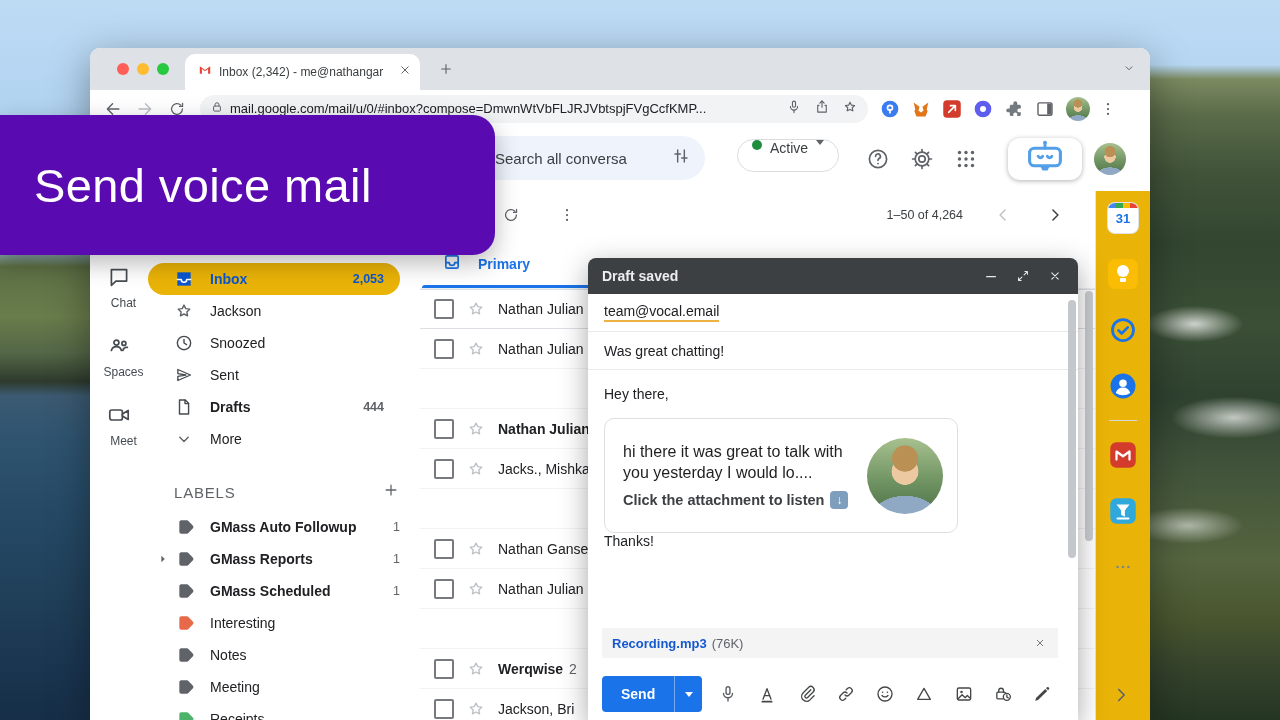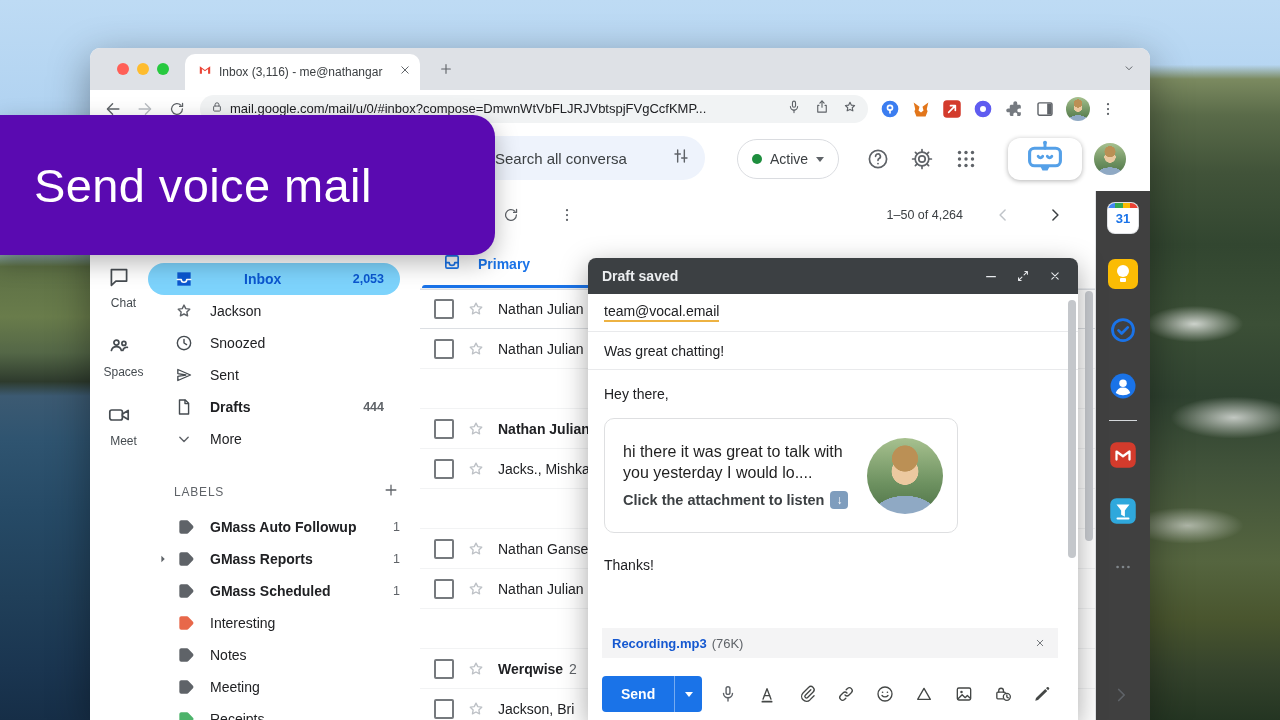--- a/index.html
+++ b/index.html
@@ -34,42 +34,42 @@
       radial-gradient(circle at 50% 27%,#bb9055 0 19%,rgba(0,0,0,0) 20%),
       radial-gradient(circle at 50% 44%,#ecc9a0 0 23%,rgba(0,0,0,0) 24%),
       radial-gradient(ellipse 42% 26% at 50% 102%,#8fa9c4 0 99%,rgba(0,0,0,0) 100%),
       linear-gradient(180deg,#a7c18f,#6d9160 60%,#4f7348);}
   .br-avatar{width:24px;height:24px;}
   
   .gmail-app{position:absolute;top:79px;left:0;right:0;bottom:0;background:#fff;}
   .gm-header{position:relative;height:64px;}
   .searchpill{position:absolute;left:365px;top:9px;width:250px;height:44px;background:#eef3fc;border-radius:24px;display:flex;align-items:center;box-sizing:border-box;padding:0 14px 0 40px;}
   .searchtxt{flex:1;font-size:15px;color:#3c4043;white-space:nowrap;overflow:hidden;}
-  .activepill{position:absolute;left:647px;top:12px;height:40px;border:1px solid #dadce0;border-radius:20px;display:flex;align-items:center;gap:8px;padding:0 14px;box-sizing:border-box;background:#fff;}
+  .activepill{position:absolute;left:647px;top:12px;height:33px;border:1px solid #dadce0;border-radius:20px;display:flex;align-items:flex-start;gap:8px;padding:0 14px;box-sizing:border-box;background:#fff;}
   .adot{width:10px;height:10px;border-radius:50%;background:#1e8e3e;}
   .alabel{font-size:14px;color:#3c4043;}
   .acaret{width:0;height:0;border-left:4px solid transparent;border-right:4px solid transparent;border-top:5px solid #5f6368;}
   .hd-icons{position:absolute;left:776px;top:12px;display:flex;gap:20px;align-items:center;}
   .hicon{width:40px;height:40px;display:flex;align-items:center;justify-content:center;width:24px;}
   .logocard{position:absolute;left:918px;top:11px;width:74px;height:42px;background:#fff;border-radius:12px;box-shadow:0 1px 5px rgba(0,0,0,.3);display:flex;align-items:center;justify-content:center;}
   .gm-avatar{position:absolute;left:1004px;top:16px;width:32px;height:32px;}
   .gm-body{position:absolute;top:64px;left:0;right:0;bottom:0;display:flex;}
   .rail{width:58px;padding-top:74px;display:flex;flex-direction:column;align-items:center;gap:24px;box-sizing:border-box;}
   .rail-item{display:flex;flex-direction:column;align-items:center;gap:3px;}
   .rail-label{font-size:12px;color:#454b50;margin-left:9px;}
   .nav-col{width:272px;padding-top:72px;box-sizing:border-box;}
   .nav-item{height:32px;display:flex;align-items:center;border-radius:16px;padding:0 16px 0 26px;margin-right:20px;font-size:14px;color:#202124;}
   .nav-item .nicon{width:20px;height:20px;margin-right:16px;display:flex;align-items:center;}
   .nav-item .nlabel{flex:1;}
   .nav-item .ncount{font-size:12.5px;color:#5f6368;}
-  .nav-item.sel{background:#7dd3fc;color:#0b57d0;font-weight:700;gap:34px;}
+  .nav-item.sel{background:#eab308;color:#0b57d0;font-weight:700;}
   .nav-item.sel .ncount{color:#0b57d0;font-weight:700;}
   .nav-item.bold{font-weight:700;}
   .labels-head{display:flex;align-items:center;margin:26px 20px 8px 26px;}
-  .labels-title{flex:1;font-size:12px;letter-spacing:.8px;color:#5f6368;}
+  .labels-title{flex:1;font-size:15px;letter-spacing:.8px;color:#5f6368;}
   .lbl-item{position:relative;height:32px;display:flex;align-items:center;padding:0 20px 0 28px;font-size:14px;color:#202124;}
   .lbl-caret{position:absolute;left:8px;top:9px;}
   .lbl-icon{width:20px;height:20px;margin-right:14px;display:flex;align-items:center;}
   .lbl-name{flex:1;white-space:nowrap;overflow:hidden;}
   .lbl-name.bold{font-weight:700;}
   .lbl-count{font-size:12.5px;color:#5f6368;}
   .list-col{flex:1;position:relative;background:#fff;overflow:hidden;}
   .mail-toolbar{height:48px;display:flex;align-items:center;padding:0 28px 0 78px;box-sizing:border-box;}
   .mt-dots{margin-left:24px;}
   .range{margin-left:auto;font-size:12.5px;color:#3c4043;}
@@ -78,21 +78,21 @@
   .pt-label{font-size:14px;font-weight:600;color:#1a73e8;}
   .pt-underline{position:absolute;left:2px;bottom:0;width:228px;height:3px;background:#1a73e8;border-radius:3px 3px 0 0;}
   .mrow{height:40px;display:flex;align-items:center;padding-left:14px;border-bottom:1px solid #f2f3f4;box-sizing:border-box;font-size:14px;color:#202124;}
   .mrow.hl{border-top:1px solid #dcdfe3;border-bottom:1px solid #dcdfe3;}
   .mrow .cb{width:16px;height:16px;border:2px solid #767a7e;border-radius:2px;margin-right:12px;flex:none;}
   .mrow .rowstar{width:20px;height:20px;margin-right:12px;flex:none;}
   .mrow .sender{white-space:nowrap;overflow:hidden;}
   .mrow.unread .sender{font-weight:700;}
   .mrow .rcount{margin-left:6px;color:#5f6368;}
   .list-scroll{position:absolute;right:2px;top:100px;width:8px;height:250px;background:#c9ccd1;border-radius:4px;}
-  .right-panel{width:55px;background:#404040;border-left:1px solid #e3e5e8;position:relative;display:flex;flex-direction:column;align-items:center;padding-top:11px;box-sizing:border-box;}
+  .right-panel{width:55px;background:#eab308;border-left:1px solid #e3e5e8;position:relative;display:flex;flex-direction:column;align-items:center;padding-top:11px;box-sizing:border-box;}
   .rp-item{width:32px;height:32px;margin-bottom:24px;display:flex;align-items:center;justify-content:center;}
   .rp-div{width:28px;height:1px;background:#d5d8db;margin:-6px 0 18px 0;}
   .cal{position:relative;width:30px;height:30px;background:#fff;border-radius:7px;box-shadow:0 0 0 1px #e0e2e5;display:flex;align-items:center;justify-content:center;font-size:13px;font-weight:700;color:#1a73e8;overflow:hidden;}
   .calbar{position:absolute;top:0;left:0;right:0;height:5px;background:linear-gradient(90deg,#4285f4 0 25%,#34a853 25% 50%,#fbbc04 50% 75%,#ea4335 75% 100%);}
   .keep{position:relative;width:30px;height:30px;background:#fbbc04;border-radius:7px;}
   .bulb{position:absolute;left:9px;top:6px;width:12px;height:12px;background:#fff;border-radius:50%;}
   .bulbbase{position:absolute;left:12px;top:19px;width:6px;height:4px;background:#fff;border-radius:1px;}
   .rp-chev{position:absolute;bottom:10px;left:14px;}
   
   .compose{position:absolute;left:588px;top:258px;width:490px;height:462px;background:#fff;border-radius:8px 8px 0 0;box-shadow:0 8px 28px rgba(0,0,0,.35);z-index:5;}
@@ -101,21 +101,21 @@
   .c-ctrl{width:18px;height:18px;margin-left:14px;display:flex;align-items:center;justify-content:center;}
   .c-row{height:38px;display:flex;align-items:center;padding:0 16px;border-bottom:1px solid #e9eaec;box-sizing:border-box;font-size:14px;color:#202124;}
   .to-underline{border-bottom:2px solid #edb242;padding-bottom:1px;}
   .c-body{padding:16px 16px 0 16px;font-size:14px;color:#202124;}
   .vcard{margin-top:16px;width:354px;height:115px;border:1px solid #dedfe1;border-radius:10px;display:flex;align-items:center;box-sizing:border-box;padding:0 14px 0 18px;}
   .vtext{flex:1;}
   .vline1{font-size:16px;color:#1f1f1f;line-height:1.3;}
   .vline2{margin-top:8px;font-size:14.5px;font-weight:600;color:#3c4043;display:flex;align-items:center;gap:6px;}
   .dl-badge{width:18px;height:18px;background:#7f9dbd;border-radius:4px;color:#fff;font-size:12px;display:flex;align-items:center;justify-content:center;}
   .v-avatar{width:76px;height:76px;flex:none;margin-left:10px;}
-  .closing{margin-top:24px;font-size:14px;color:#202124;}
+  .closing{font-size:14px;color:#202124;}
   .attachbar{position:absolute;left:14px;right:20px;top:370px;height:30px;background:#f4f4f5;display:flex;align-items:center;padding:0 10px;box-sizing:border-box;font-size:13px;}
   .att-name{color:#1558d0;font-weight:700;}
   .att-size{color:#5f6368;margin-left:5px;}
   .att-close{margin-left:auto;width:16px;height:16px;display:flex;align-items:center;justify-content:center;}
   .c-toolbar{position:absolute;left:14px;right:14px;top:418px;height:36px;display:flex;align-items:center;}
   .send{display:flex;height:36px;}
   .send-main{background:#1a73e8;color:#fff;font-size:14px;font-weight:600;border-radius:4px 0 0 4px;display:flex;align-items:center;padding:0 19px;}
   .send-caret{background:#1a73e8;border-left:1px solid rgba(255,255,255,.4);border-radius:0 4px 4px 0;width:27px;display:flex;align-items:center;justify-content:center;}
   .send-caret i{width:0;height:0;border-left:4px solid transparent;border-right:4px solid transparent;border-top:5px solid #fff;}
   .t-icons{flex:1;display:flex;justify-content:space-between;align-items:center;margin:0 12px 0 16px;}
@@ -136,21 +136,21 @@
     <div class="tabstrip">
       <div class="tl">
         <span style="background:#ff5f57"></span>
         <span style="background:#febc2e"></span>
         <span style="background:#27c93f"></span>
       </div>
       <div class="tab">
         <span id="tab-favicon"><svg width="16" height="16" viewBox="0 0 24 24">
               <path d="M4.2 6.2v11.6h3.2v-7.4l4.6 3.5 4.6-3.5v7.4h3.2V6.2l-7.8 5.9z" fill="#ea4335"></path>
             </svg></span>
-        <span class="tabtitle">Inbox (3,116) - me@nathangar</span>
+        <span class="tabtitle">Inbox (2,342) - me@nathangar</span>
         <span id="tab-close"><svg width="14" height="14" viewBox="0 0 24 24">
               <path d="M6.5 6.5l11 11M17.5 6.5l-11 11" stroke="#5f6368" stroke-width="1.7" fill="none" stroke-linecap="round" stroke-linejoin="round"></path>
             </svg></span>
       </div>
       <span class="newtab" id="newtab-btn"><svg width="16" height="16" viewBox="0 0 24 24">
             <path d="M12 5.5v13M5.5 12h13" stroke="#5f6368" stroke-width="1.7" fill="none" stroke-linecap="round" stroke-linejoin="round"></path>
           </svg></span>
       <span class="tabchev" id="tabsearch-btn"><svg width="14" height="14" viewBox="0 0 24 24">
             <path d="M7 10l5 5 5-5" stroke="#5f6368" stroke-width="1.7" fill="none" stroke-linecap="round" stroke-linejoin="round"></path>
           </svg></span>

